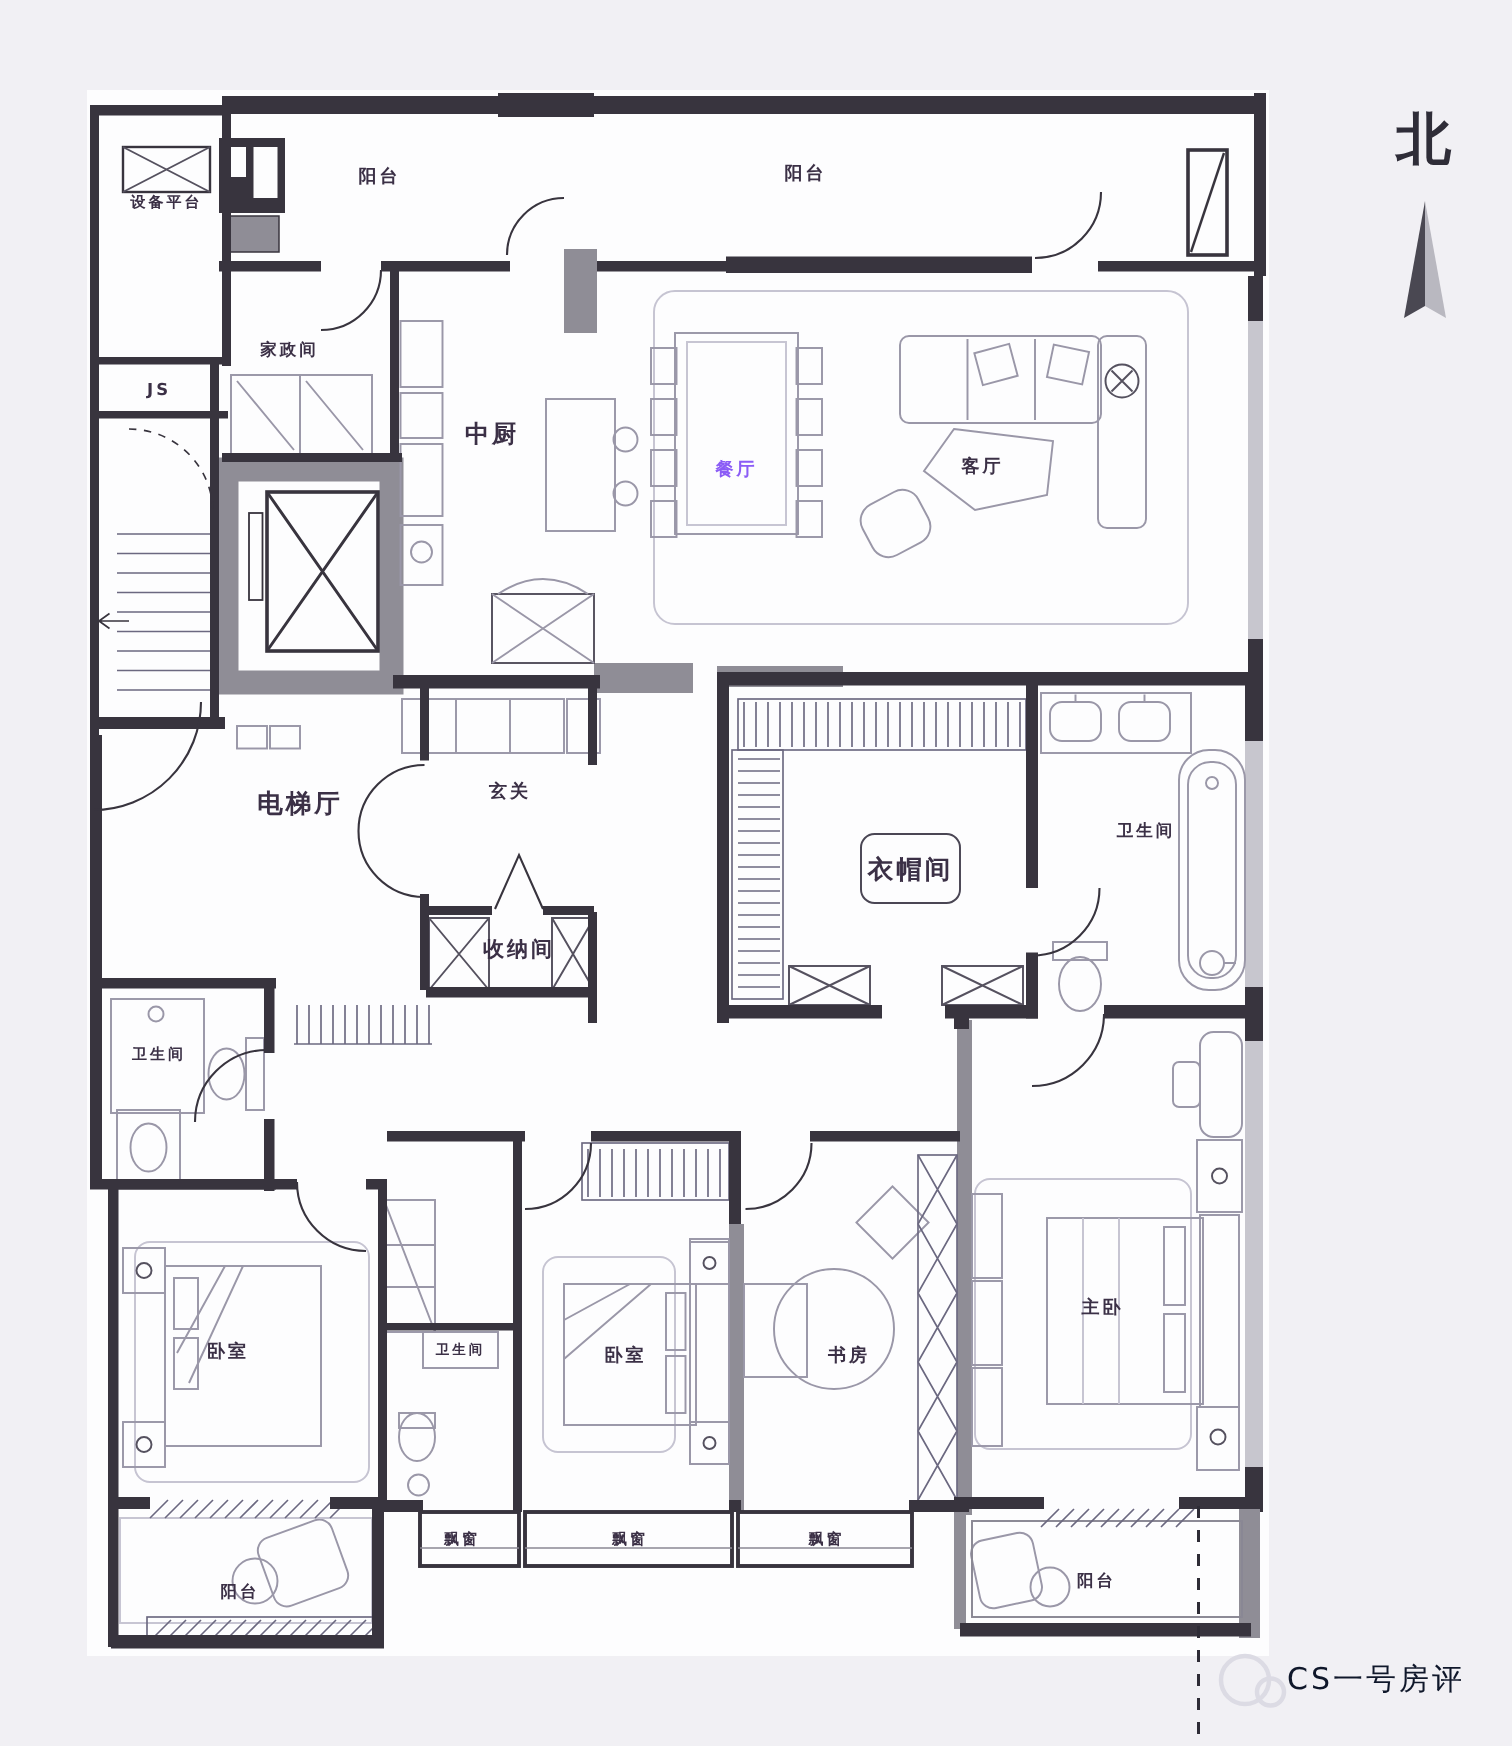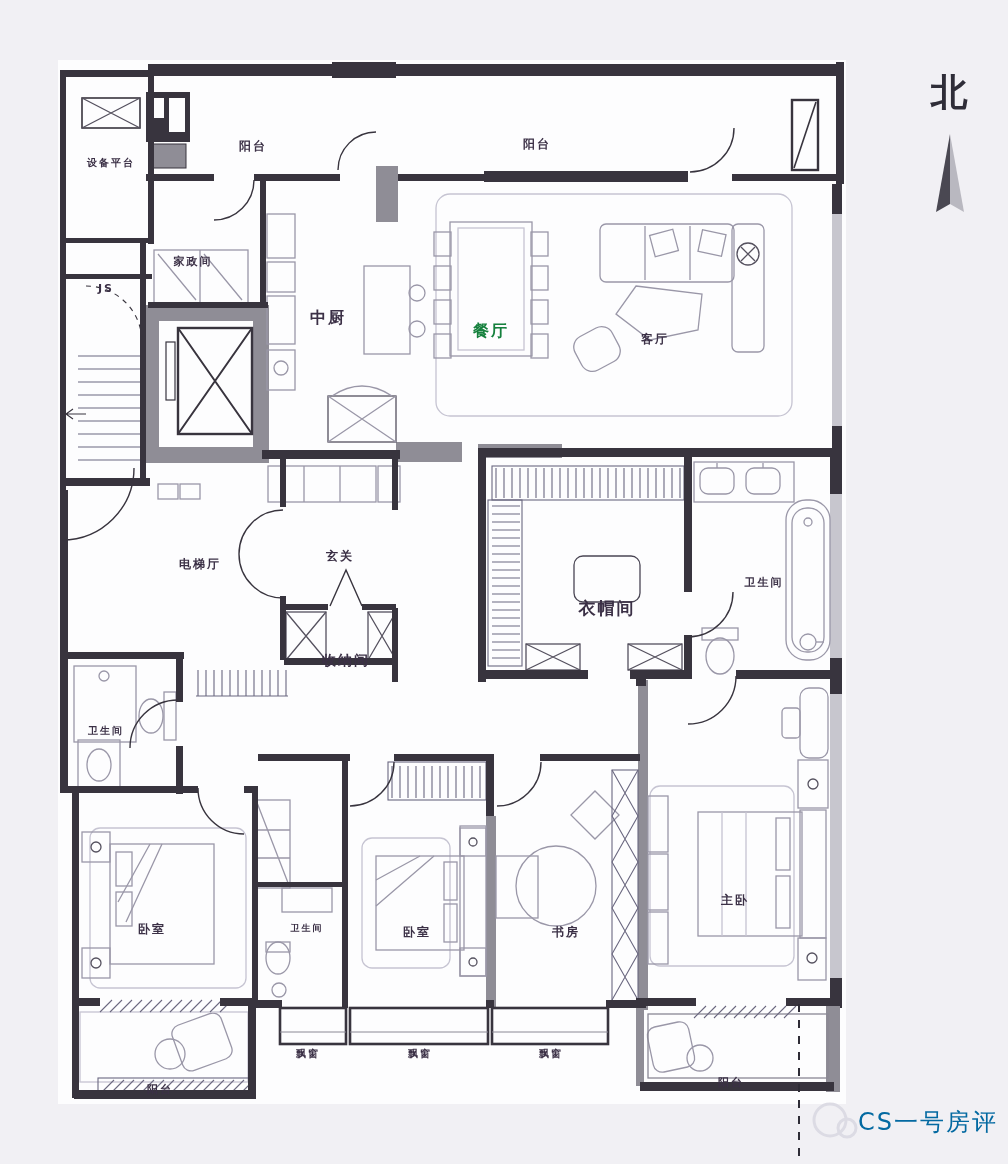--- a/index.html
+++ b/index.html
@@ -1,24 +1,24 @@
 <!DOCTYPE html>
 <html><head>
 <meta charset="utf-8">
 <style>
   html,body{margin:0;padding:0;background:#e9e8ee;}
   .stage{position:relative;width:1008px;height:1164px;background:#f1f0f4;overflow:hidden;
          font-family:"DejaVu Sans",sans-serif;}
   .plan-svg{position:absolute;left:0;top:0;}
   .labels{position:absolute;left:0;top:0;width:100%;height:100%;pointer-events:none;}
   .room-label{position:absolute;transform:translate(-50%,-50%);font-weight:700;
-              color:#3b3046;letter-spacing:2px;white-space:nowrap;margin-top:28px;}
+              color:#3b3046;letter-spacing:2px;white-space:nowrap;}
   .north{position:absolute;left:926px;top:68px;width:46px;text-align:center;
          font-size:37px;font-weight:700;color:#2f2d38;}
-  .watermark{position:absolute;left:858px;top:1106px;font-size:24px;color:#0369a1;
+  .watermark{position:absolute;left:858px;top:1106px;font-size:20px;color:#0f172a;
              letter-spacing:2px;white-space:nowrap;}
 </style>
 </head>
 <body>
 
 <div class="stage">
 
 <svg class="plan-svg" width="1008" height="1164" viewBox="0 0 1008 1164">
 
   <rect x="58" y="60" width="788" height="1044" fill="#fdfdfe"></rect>
@@ -352,23 +352,23 @@
   </g>
 </svg>
 
 <div class="labels">
       <div class="room-label" style="left: 111px; top: 135px; font-size: 10px; color: rgb(59, 48, 70);">设备平台</div>
       <div class="room-label" style="left: 253px; top: 118px; font-size: 12px; color: rgb(59, 48, 70);">阳台</div>
       <div class="room-label" style="left: 537px; top: 116px; font-size: 12px; color: rgb(59, 48, 70);">阳台</div>
       <div class="room-label" style="left: 193px; top: 233px; font-size: 11px; color: rgb(59, 48, 70);">家政间</div>
       <div class="room-label" style="left: 106px; top: 260px; font-size: 11px; color: rgb(59, 48, 70);">JS</div>
       <div class="room-label" style="left: 328px; top: 290px; font-size: 16px; color: rgb(59, 48, 70);">中厨</div>
-      <div class="room-label" style="left: 491px; top: 303px; font-size: 16px; color: #15803d;">餐厅</div>
+      <div class="room-label" style="left: 491px; top: 313px; font-size: 12px; color: #8b5cf6;">餐厅</div>
       <div class="room-label" style="left: 655px; top: 311px; font-size: 12px; color: rgb(59, 48, 70);">客厅</div>
-      <div class="room-label" style="left: 200px; top: 536px; font-size: 12px; color: rgb(59, 48, 70); text-align: center;">电梯厅</div>
+      <div class="room-label" style="left: 200px; top: 536px; font-size: 17px; color: rgb(59, 48, 70); text-align: center;">电梯厅</div>
       <div class="room-label" style="left: 340px; top: 528px; font-size: 12px; color: rgb(59, 48, 70);">玄关</div>
       <div class="room-label" style="left: 346px; top: 633px; font-size: 14px; color: rgb(59, 48, 70);">收纳间</div>
       <div class="room-label" style="left: 607px; top: 580px; font-size: 17px; color: rgb(59, 48, 70);">衣帽间</div>
       <div class="room-label" style="left: 764px; top: 554px; font-size: 11px; color: rgb(59, 48, 70);">卫生间</div>
       <div class="room-label" style="left: 106px; top: 703px; font-size: 10px; color: rgb(59, 48, 70);">卫生间</div>
       <div class="room-label" style="left: 152px; top: 901px; font-size: 12px; color: rgb(59, 48, 70);">卧室</div>
       <div class="room-label" style="left: 307px; top: 900px; font-size: 9px; color: rgb(59, 48, 70);">卫生间</div>
       <div class="room-label" style="left: 417px; top: 904px; font-size: 12px; color: rgb(59, 48, 70);">卧室</div>
       <div class="room-label" style="left: 566px; top: 904px; font-size: 12px; color: rgb(59, 48, 70);">书房</div>
       <div class="room-label" style="left: 735px; top: 872px; font-size: 12px; color: rgb(59, 48, 70); text-align: center;">主卧</div>

